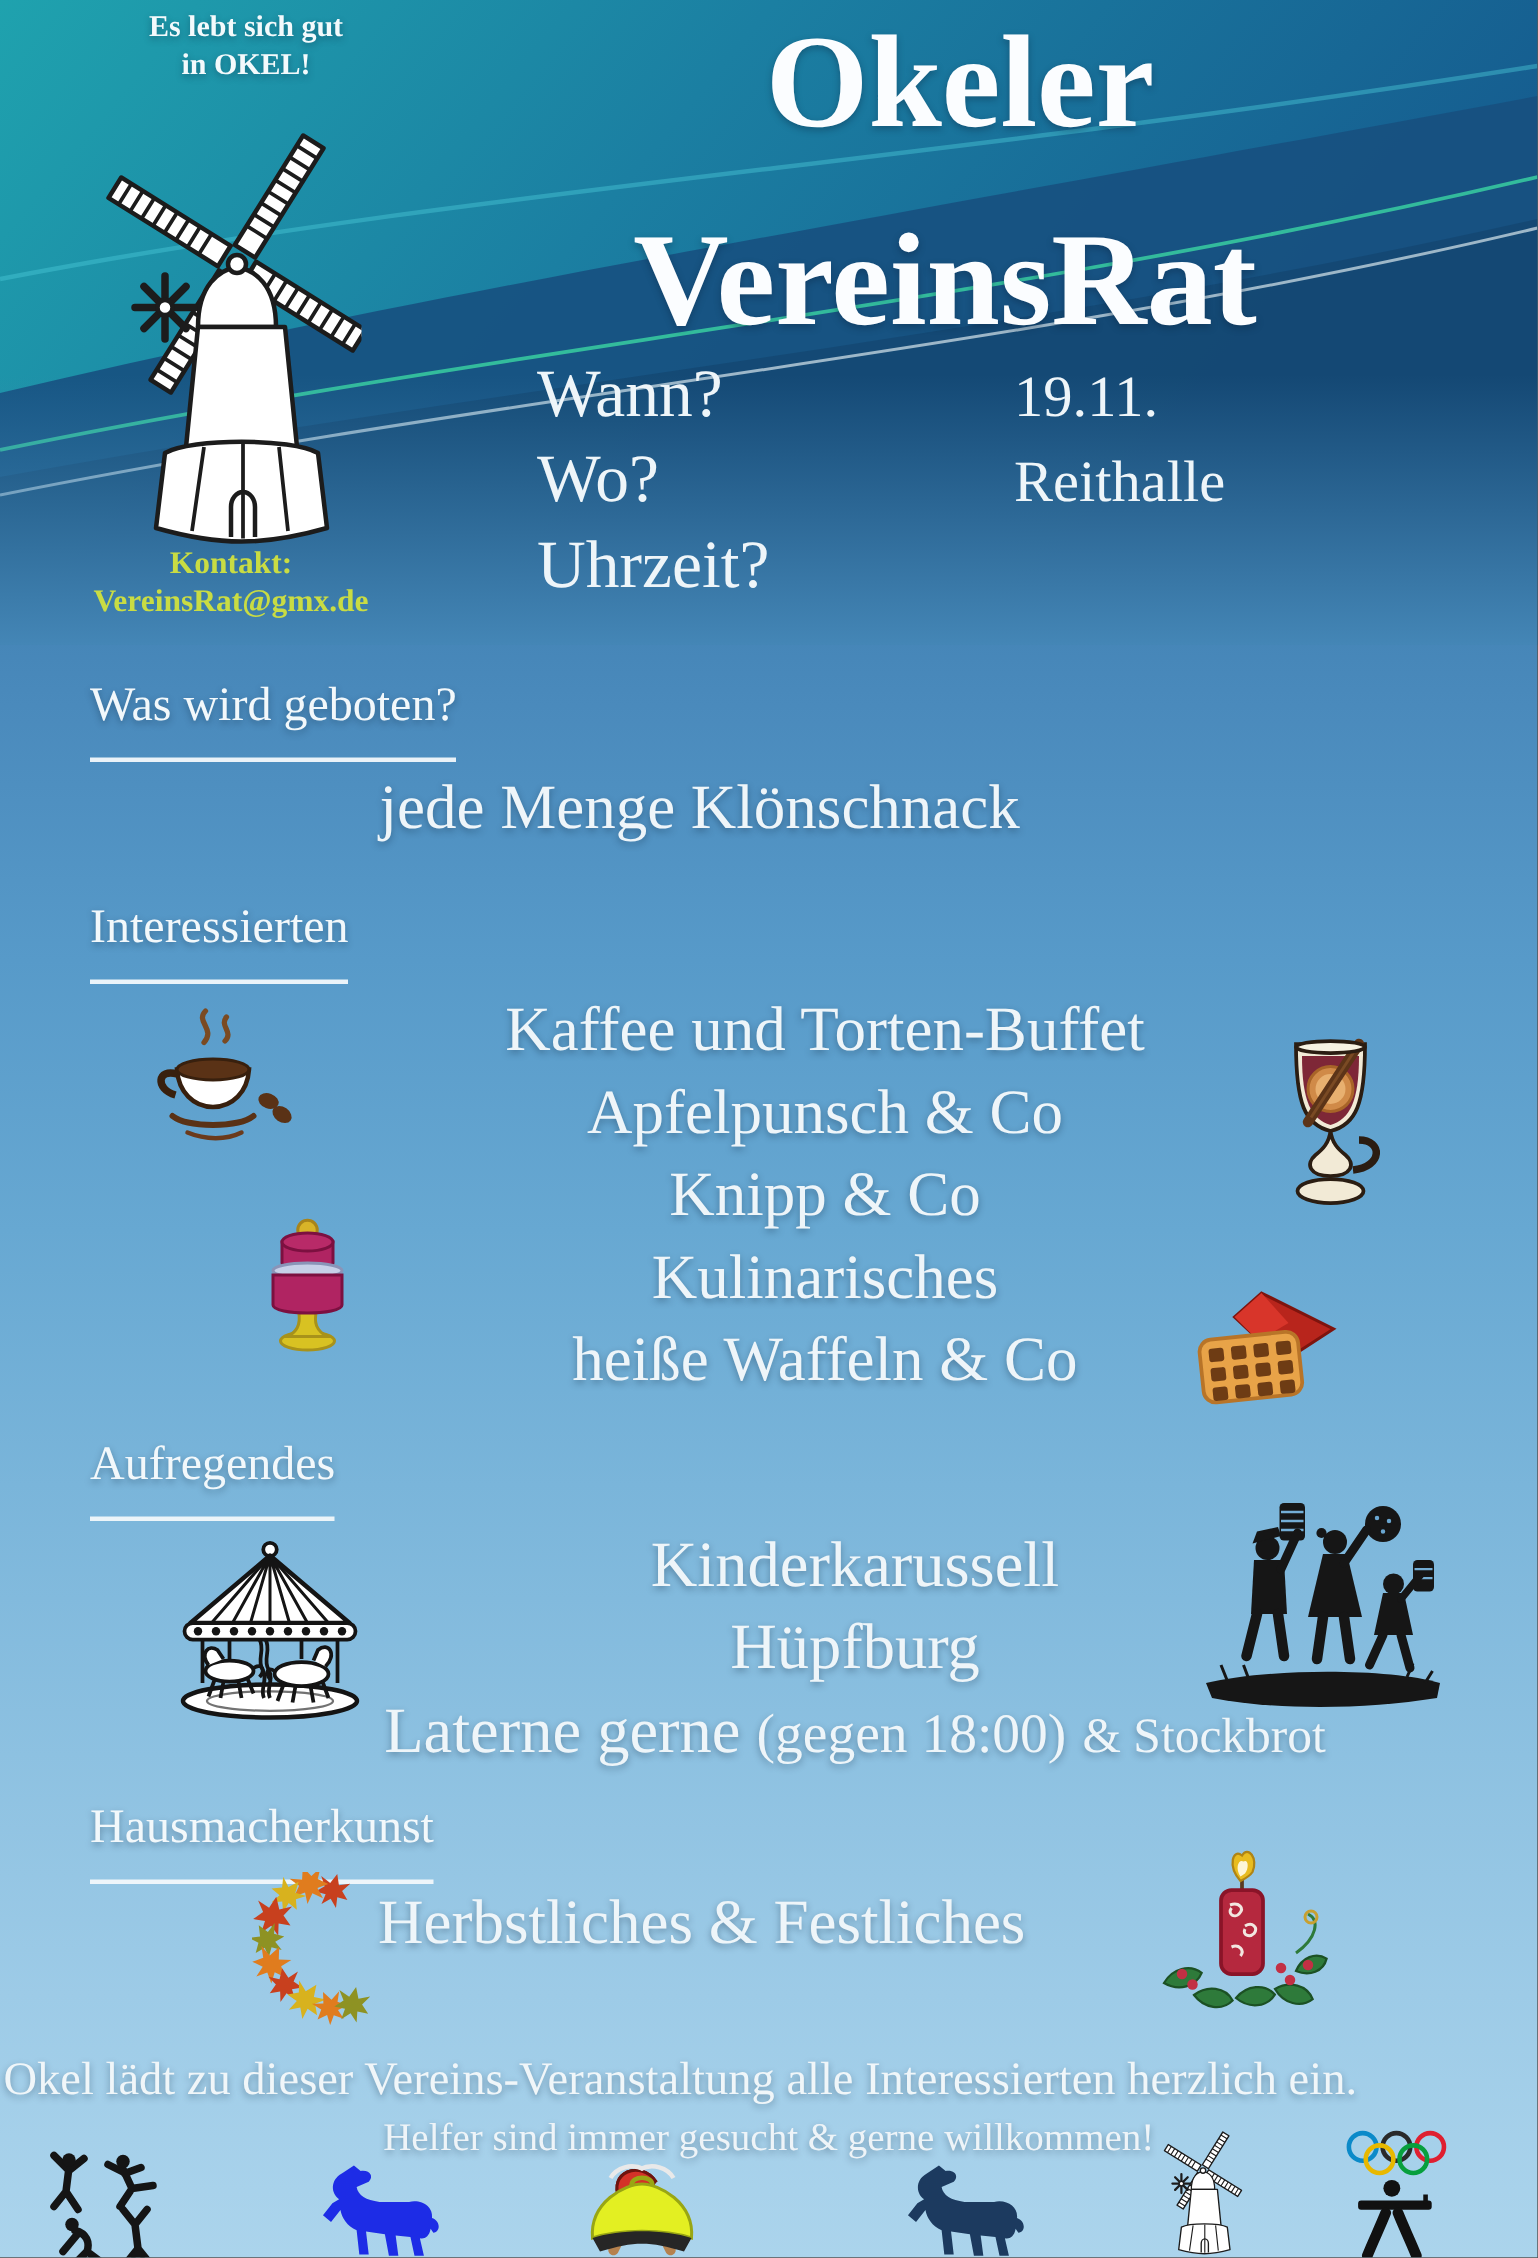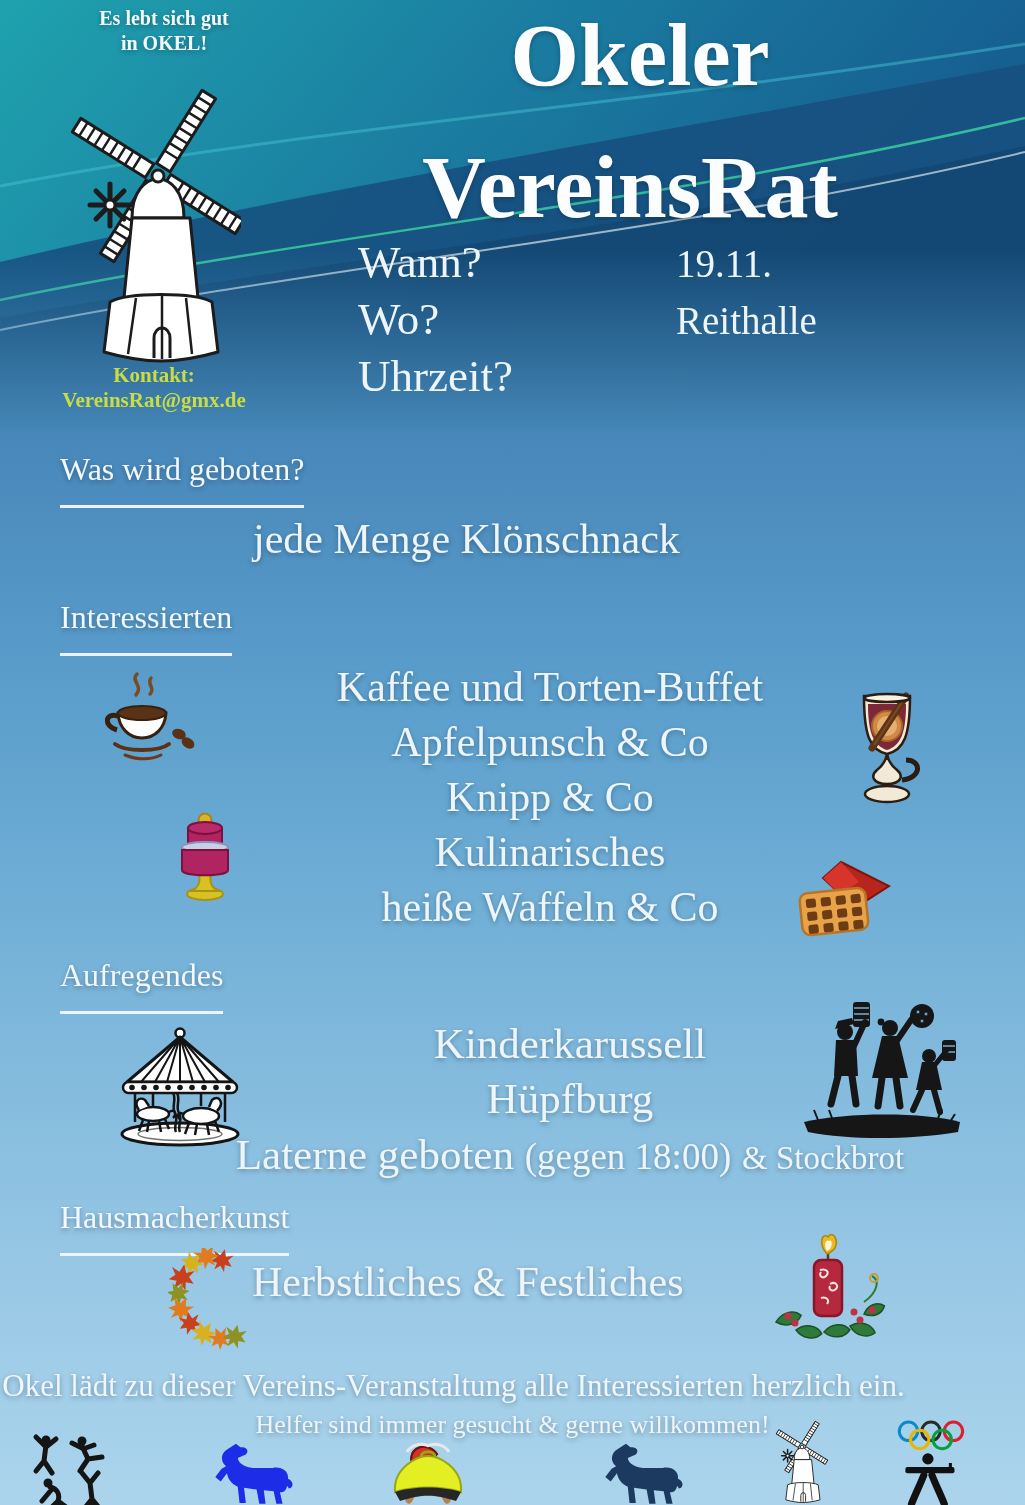--- a/index.html
+++ b/index.html
@@ -202,21 +202,21 @@
       </g>
     </svg>
   </div>
 
   <div class="abs z h-aufr"><span class="h2 tshadow">Aufregendes</span></div>
 
   <div class="abs z aufr tshadow">
     <div>Kinderkarussell</div>
     <div>Hüpfburg</div>
     <div class="l3">
-      <span>Laterne geboten</span>
+      <span>Laterne gerne</span>
       <span class="note">(gegen 18:00)</span>
       <span class="suffix">&amp; Stockbrot</span>
     </div>
   </div>
 
   <div class="abs z" style="left:105px;top:1026px;">
     <svg width="150" height="122" viewBox="0 0 150 122" stroke="#141414">
       <ellipse cx="75" cy="108" rx="58" ry="11" fill="#fff" stroke-width="3"></ellipse>
       <ellipse cx="75" cy="108" rx="42" ry="6.5" fill="none" stroke-width="1.5" opacity="0.6"></ellipse>
       <circle cx="75" cy="7" r="4.5" fill="#fff" stroke-width="2.5"></circle>

